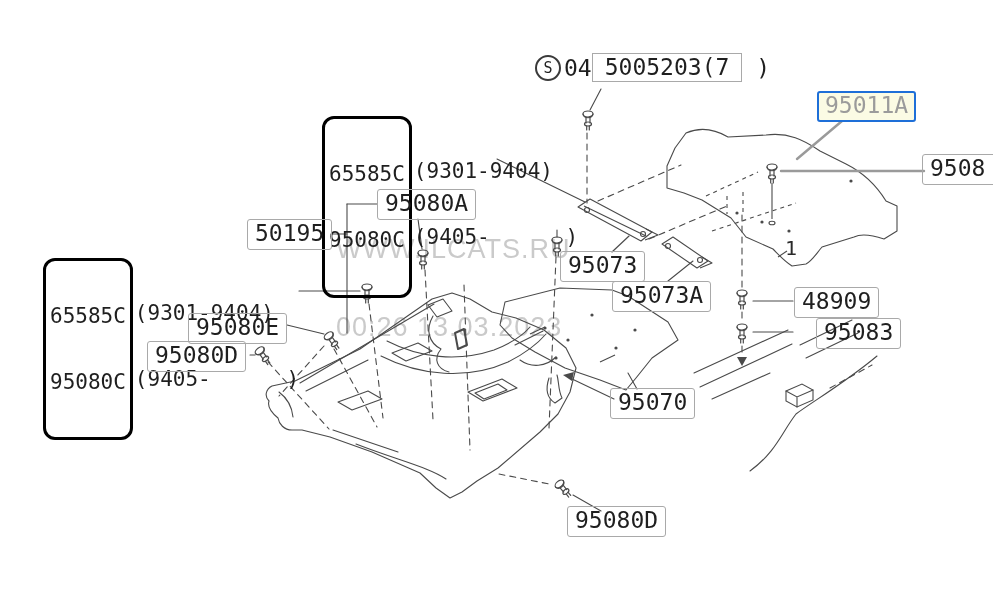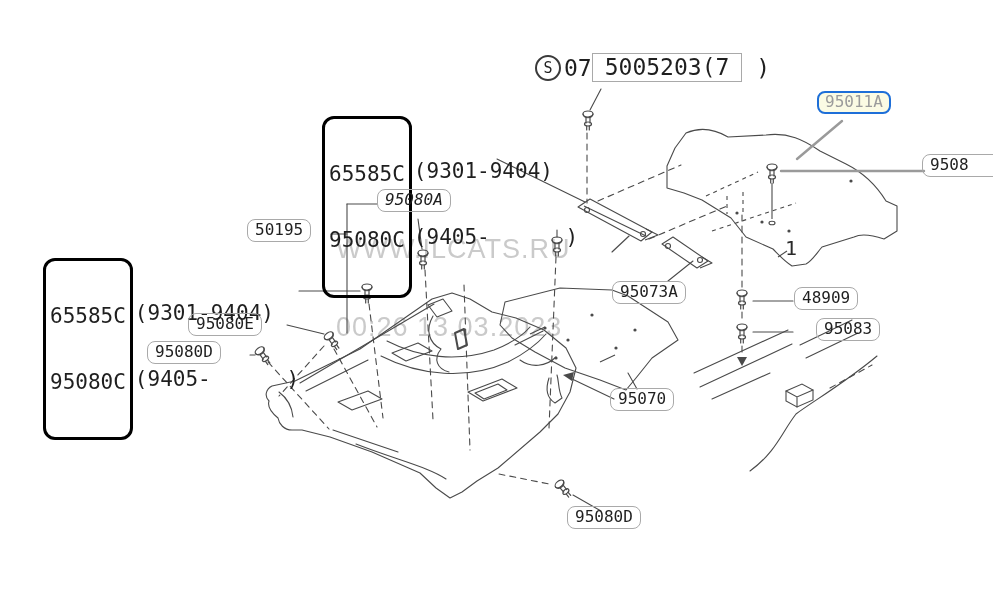--- a/index.html
+++ b/index.html
@@ -11,23 +11,23 @@
   .watermark {
     position:absolute; left:336px; top:184px; z-index:1;
     font-family:"Liberation Sans", sans-serif;
     font-size:27px; line-height:26px; letter-spacing:1px;
     color:#9f9f9f; opacity:.55; white-space:pre;
   }
   svg.diagram { position:absolute; left:0; top:0; z-index:2; }
   
   .part-label {
     position:absolute; z-index:3;
-    border:1px solid #a9a9a9; border-radius:8px;
+    border:1px solid #a9a9a9; border-radius:3px;
     padding:1px 7px 2px 7px;
-    font-size:16px; line-height:1.12; color:#1f1f1f;
+    font-size:23px; line-height:1.12; color:#1f1f1f;
     background:transparent; white-space:pre;
   }
   .part-label.highlight {
     border:2px solid #1e6fd8; background:#fbfbe4; color:#9b9b9b;
     padding:0 6px 1px 6px;
   }
   
   .group-label { position:absolute; z-index:3; display:flex; align-items:flex-start;
     font-size:21px; line-height:22px; color:#1f1f1f; white-space:pre; }
   .group-codes { border:3px solid #000000; border-radius:12px; padding:0 4px; }
@@ -203,21 +203,21 @@
       <use href="#fastener" transform="translate(262,354) rotate(-35)"></use>
       <use href="#fastener" transform="translate(742,297)"></use>
       <use href="#fastener" transform="translate(742,331)"></use>
       <use href="#fastener" transform="translate(772,171)"></use>
       <use href="#fastener" transform="translate(562,487) rotate(-40)"></use>
     </g>
   </svg>
 
   <div class="spec-label" style="left:535px; top:53px;">
     <span class="circle-s">S</span>
-    <span>07</span>
+    <span>04</span>
     <span class="spec-box">5005203(7</span>
     <span> )</span>
   </div>
 
   <div class="group-label" style="left:322px; top:116px;">
     <div class="group-codes">
       <div>65585C</div>
       <div>95080C</div>
     </div>
     <div class="group-ranges">
@@ -234,24 +234,25 @@
     <div class="group-ranges">
       <div>(9301-9404)</div>
       <div>(9405-      )</div>
     </div>
   </div>
 
   <div class="part-label highlight" style="left:817px; top:91px;">95011A</div>
 
   <div class="part-label" style="left:922px; top:154px; width:86px;">9508</div>
 
-  <div class="part-label" style="left:377px; top:189px;font-style:italic;">95080A</div>
+  <div class="part-label" style="left:377px; top:189px;">95080A</div>
 
   <div class="part-label" style="left:247px; top:219px;">50195</div>
 
+  <div class="part-label" style="left:560px; top:251px;">95073</div>
 
   <div class="part-label" style="left:612px; top:281px;">95073A</div>
 
   <div class="part-label" style="left:794px; top:287px;">48909</div>
 
   <div class="part-label" style="left:794px; top:318px;margin-left:22px;">95083</div>
 
   <div class="part-label" style="left:188px; top:313px;">95080E</div>
 
   <div class="part-label" style="left:147px; top:341px;">95080D</div>

